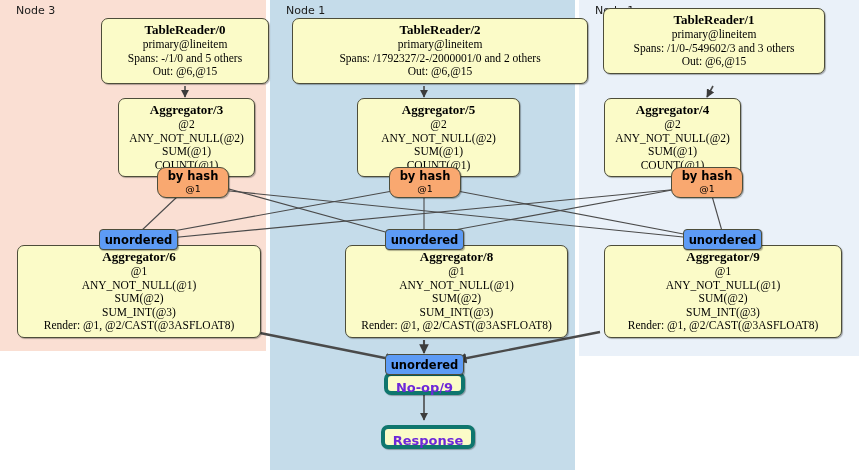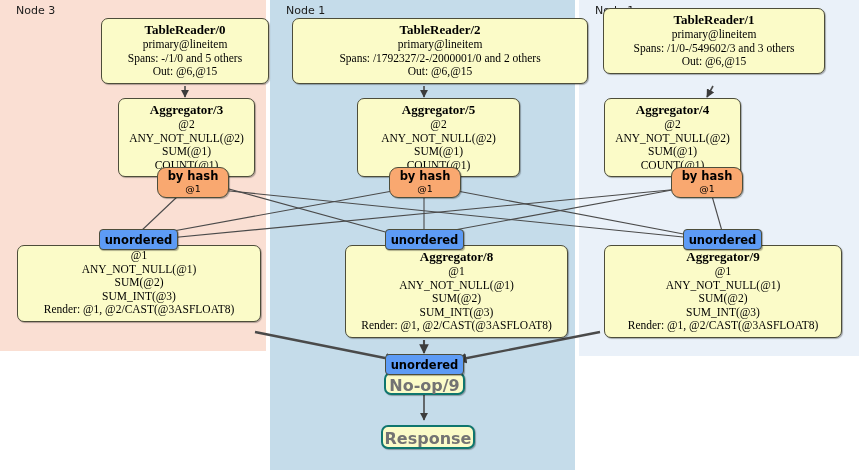--- a/index.html
+++ b/index.html
@@ -111,27 +111,27 @@
     font-weight: bold;
     font-size: 11.5px;
     line-height: 20px;
     white-space: nowrap;
   }
 
   .noop-box, .response-box {
     position: absolute;
     box-sizing: border-box;
     background: #fbfbc8;
-    border: 2px solid #0f766e;
+    border: 4px solid #0f766e;
     border-radius: 7px;
     box-shadow: 1px 1px 1px rgba(0,0,0,0.30);
     text-align: center;
     font-weight: bold;
-    font-size: 16px;
-    color: #737373;
+    font-size: 13px;
+    color: #6d28d9;
   }
 </style>
 </head>
 <body>
 
 <div id="diagram">
 
   <div class="node-panel" id="panel-node3">
     <span class="node-panel-label">Node 3</span>
   </div>
@@ -236,20 +236,21 @@
   <div class="badge badge-hash" style="left:671px; top:167px; width:72px; height:31px;">
     <div class="badge-main">by hash</div>
     <div class="badge-sub">@1</div>
   </div>
 
   <div class="badge badge-unordered" style="left:99px; top:229px; width:79px; height:21px;">unordered</div>
   <div class="badge badge-unordered" style="left:385px; top:229px; width:79px; height:21px;">unordered</div>
   <div class="badge badge-unordered" style="left:683px; top:229px; width:79px; height:21px;">unordered</div>
 
   <div class="proc-box" style="left:17px; top:245px; width:244px;">
+    <div class="proc-title">Aggregator/6</div>
     <div class="proc-line">@1</div>
     <div class="proc-line">ANY_NOT_NULL(@1)</div>
     <div class="proc-line">SUM(@2)</div>
     <div class="proc-line">SUM_INT(@3)</div>
     <div class="proc-line">Render: @1, @2/CAST(@3ASFLOAT8)</div>
   </div>
 
   <div class="proc-box" style="left:313px; top:245px; width:223px;margin-left:32px;">
     <div class="proc-title">Aggregator/8</div>
     <div class="proc-line">@1</div>

